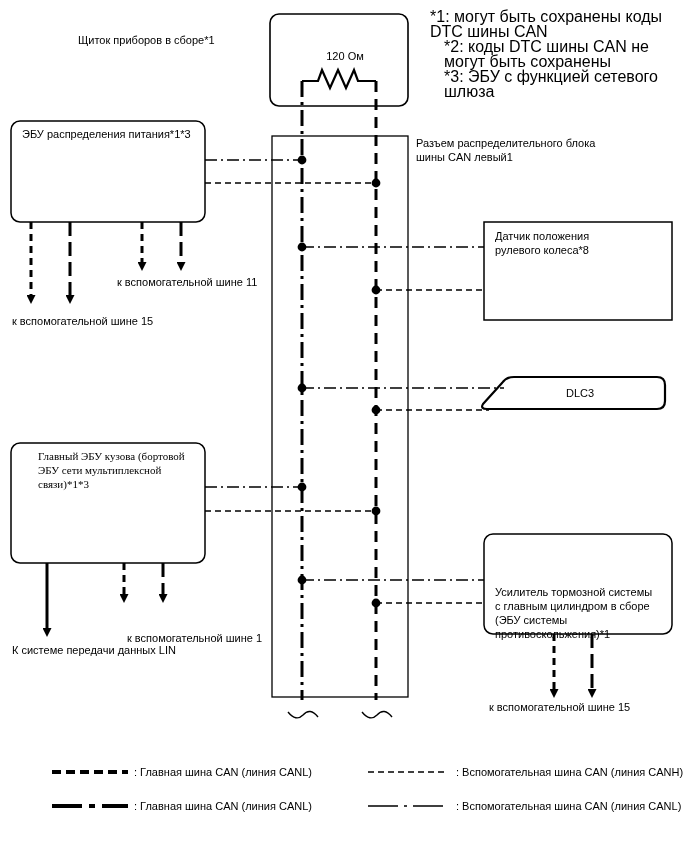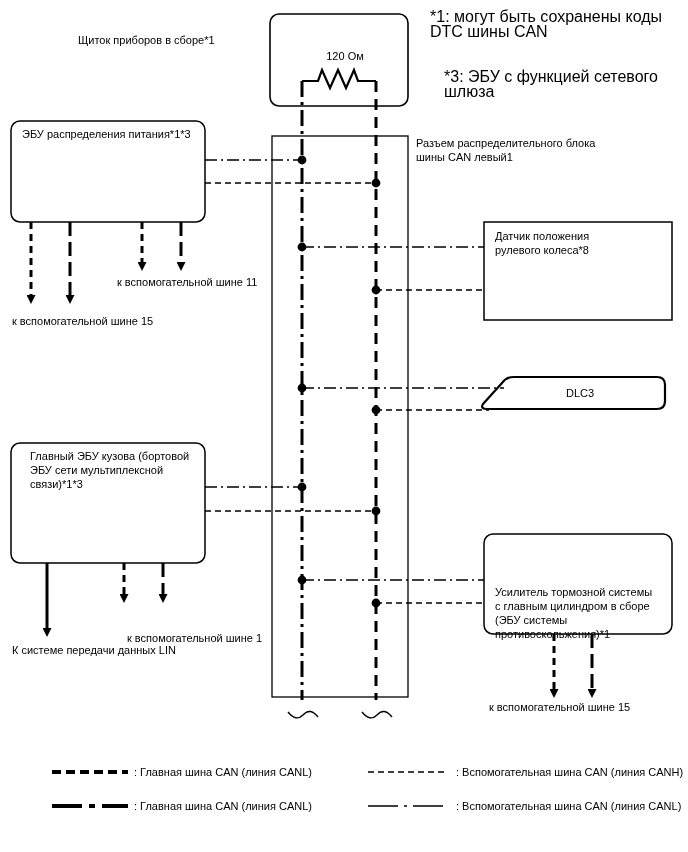--- a/index.html
+++ b/index.html
@@ -88,28 +88,29 @@
     <path d="M52,806 L128,806" stroke="#000" stroke-width="4" stroke-dasharray="30 7 6 7" fill="none"></path>
     <path d="M368,772 L448,772" stroke="#000" stroke-width="1.3" stroke-dasharray="6 4" fill="none"></path>
     <path d="M368,806 L448,806" stroke="#000" stroke-width="1.3" stroke-dasharray="30 6 3 6" fill="none"></path>
   </svg>
 
   <div class="txt" style="left:78px;top:33px;">Щиток приборов в сборе*1</div>
 
   <div class="txt c" style="left:270px;top:33px;width:150px;margin-top:16px;">120 Ом</div>
 
   <div class="txt lbl-note" style="left:430px;top:9px;">*1: могут быть сохранены коды DTC шины CAN</div>
+  <div class="txt lbl-note" style="left:444px;top:39px;width:234px;">*2: коды DTC шины CAN не могут быть сохранены</div>
   <div class="txt lbl-note" style="left:444px;top:69px;">*3: ЭБУ с функцией сетевого шлюза</div>
 
   <div class="txt" style="left:416px;top:136px;">Разъем распределительного блока
 шины CAN левый1</div>
 
   <div class="txt" style="left:22px;top:127px;">ЭБУ распределения питания*1*3</div>
 
-  <div class="txt" style="left:30px;top:449px;">Главный ЭБУ кузова (бортовой
+  <div class="txt" style="left:38px;top:449px;font-family:Liberation Serif, serif;">Главный ЭБУ кузова (бортовой
 ЭБУ сети мультиплексной
 связи)*1*3</div>
 
   <div class="txt" style="left:495px;top:229px;">Датчик положения
 рулевого колеса*8</div>
 
   <div class="txt c" style="left:500px;top:386px;width:160px;">DLC3</div>
 
   <div class="txt" style="left:495px;top:541px;margin-top:44px;">Усилитель тормозной системы
 с главным цилиндром в сборе

